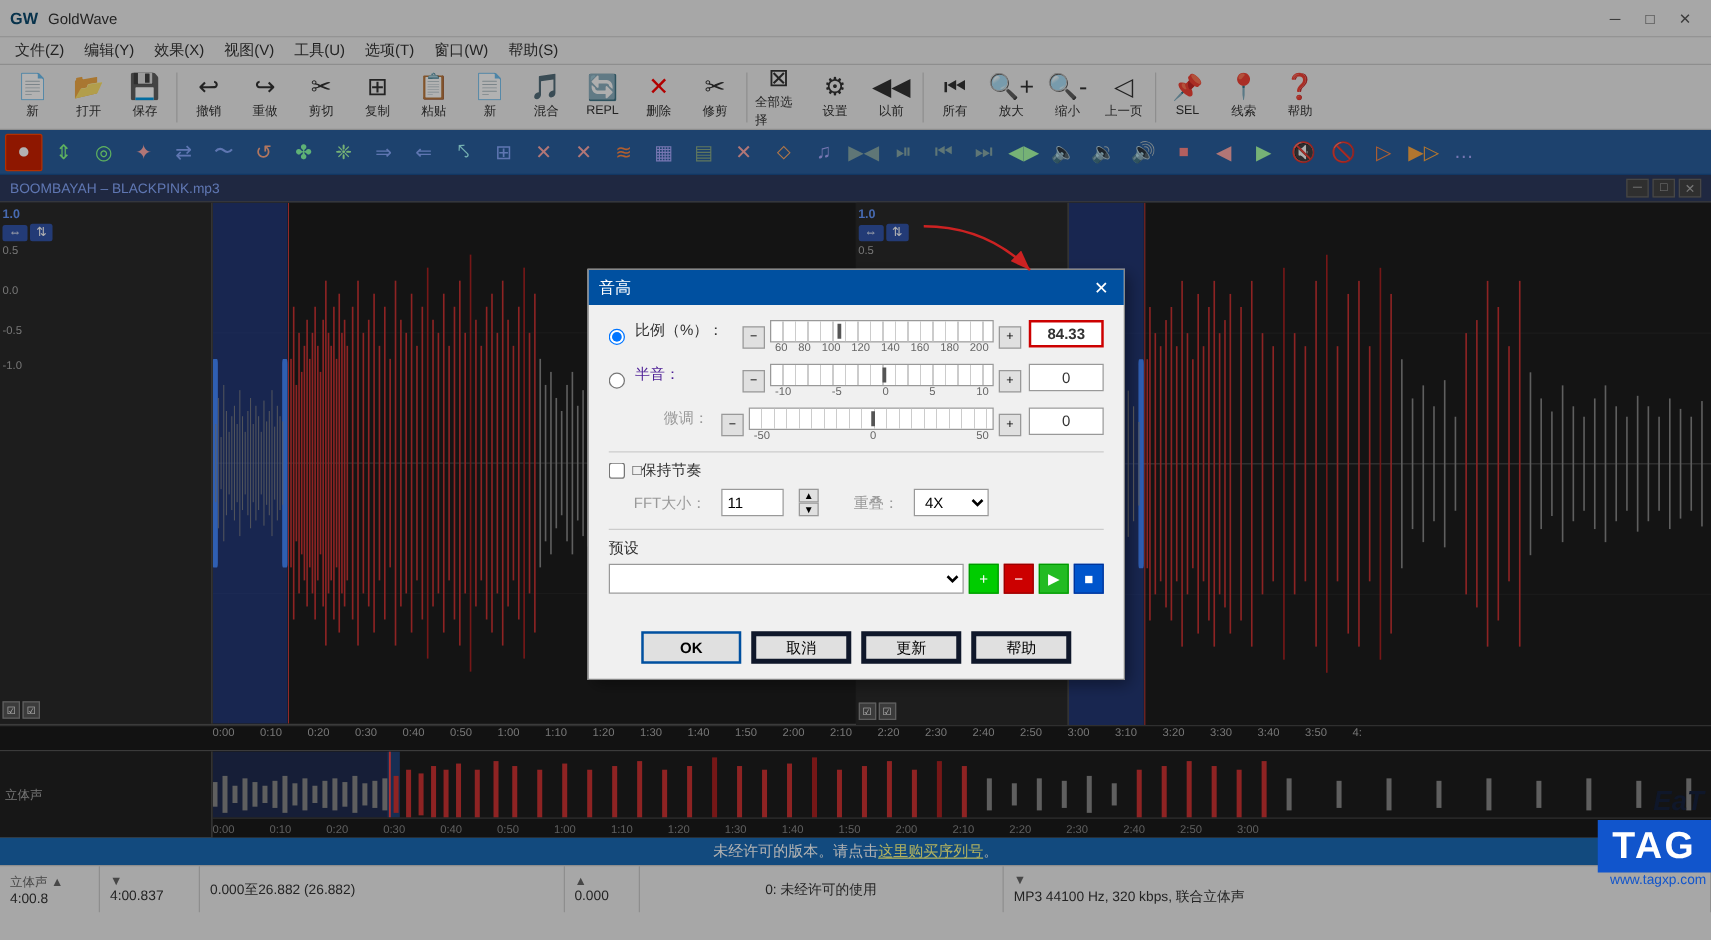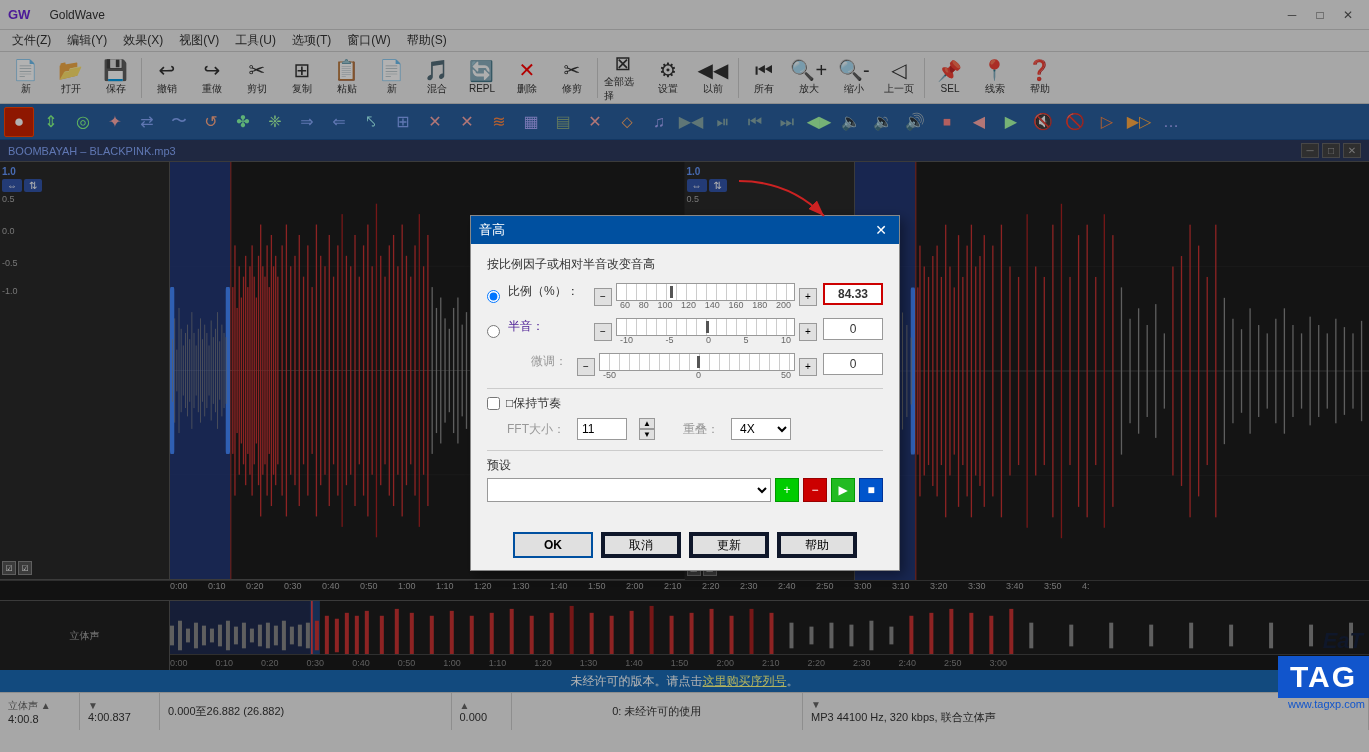--- a/index.html
+++ b/index.html
@@ -267,21 +267,21 @@
       position: absolute; left: 0; top: 0; width: 175px; height: 100%;
       background: #222; border-right: 1px solid #555; z-index: 10;
       display: flex; flex-direction: column; justify-content: center; align-items: flex-start;
       padding: 4px;
     }
   </style>
 </head>
 <body>
 
 <div id="titlebar">
-  <span style="color:#6d28d9;font-weight:bold;margin-right:19px;font-size:13px;">GW</span>
+  <span style="color:#0c4a6e;font-weight:bold;margin-right:8px;font-size:13px;">GW</span>
   <span style="font-size:12px;color:#333;margin-right:6px;">GoldWave</span>
   <span style="flex:1;font-size:12px;color:#333;"></span>
   <div class="win-controls">
     <button class="win-btn">─</button>
     <button class="win-btn">□</button>
     <button class="win-btn close">✕</button>
   </div>
 </div>
 
 <div id="menubar">
@@ -762,21 +762,21 @@
       <span style="position:absolute;left:798px;">3:30</span>
       <span style="position:absolute;left:836px;">3:40</span>
       <span style="position:absolute;left:874px;">3:50</span>
       <span style="position:absolute;left:912px;">4:</span>
     </div>
   </div>
 
 </div>
 
 <div id="mini-track" style="height:70px;background:#222;position:relative;border-top:1px solid #555;overflow:hidden;">
-  <div class="mini-track-label" style="position:absolute;left:0;top:0;width:170px;height:100%;background:#222;border-right:1px solid #555;z-index:10;display:flex;align-items:center;padding:4px;">
+  <div class="mini-track-label" style="position:absolute;left:0;top:0;width:170px;height:100%;background:#222;border-right:1px solid #555;z-index:10;display:flex;align-items:flex-start;padding:4px;">
     <span style="color:#aaa;font-size:10px;">立体声</span>
   </div>
   <div style="position:absolute;left:170px;top:0;right:0;bottom:0;background:#2a2a2a;overflow:hidden;">
     <svg width="100%" height="100%" viewBox="0 0 1200 70" preserveAspectRatio="none">
       <rect width="1200" height="70" fill="#1e1e1e"></rect>
       <rect x="0" y="0" width="140" height="70" fill="rgba(40,80,200,0.3)"></rect>
       <rect x="140" y="0" width="10" height="70" fill="rgba(40,120,255,0.4)"></rect>
 
       <g fill="#555">
         <rect x="0" y="25" width="4" height="20" fill="#888"></rect>
@@ -919,21 +919,20 @@
       </defs>
       <path d="M 10,5 Q 60,5 95,40" stroke="#cc2222" stroke-width="2" fill="none" marker-end="url(#arrowhead)"></path>
     </svg>
 
     <div class="modal-titlebar">
       <span>音高</span>
       <button class="modal-close-btn">✕</button>
     </div>
 
     <div class="modal-body">
-      <div class="modal-desc">按比例因子或相对半音改变音高</div>
 
       <div class="modal-row">
         <input type="radio" name="pitch-mode" checked="" class="radio-input" style="margin-right: 2px;">
         <label style="color:#333;font-size:12px;min-width:80px;">比例（%）：</label>
         <div class="slider-container">
           <div class="slider-btn">−</div>
           <div style="flex:1;">
             <div class="slider-track">
               <div class="slider-track-inner">
                 <div style="position:absolute;left:30%;top:2px;bottom:2px;width:3px;background:#555;"></div>

